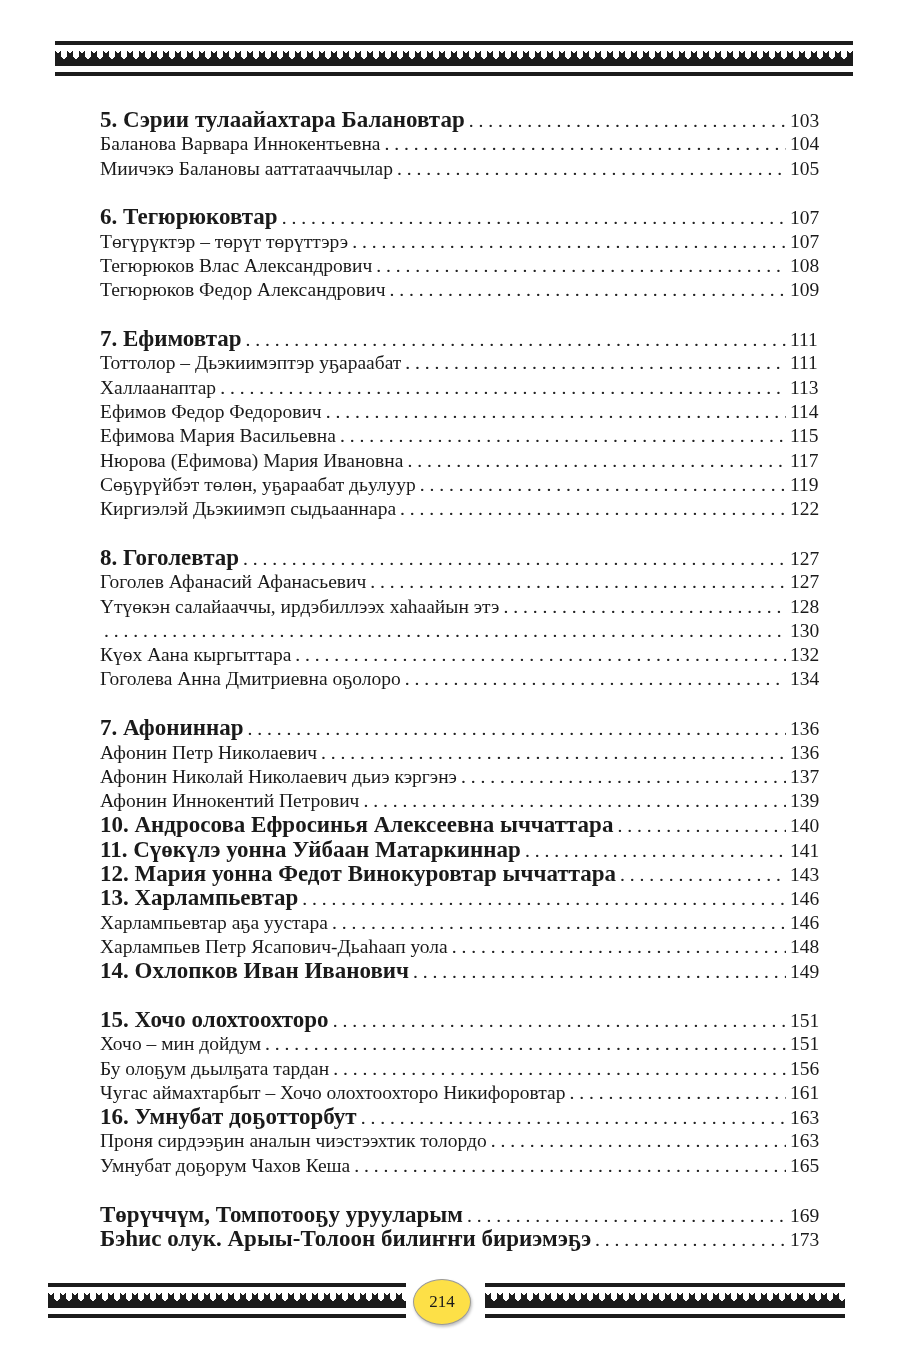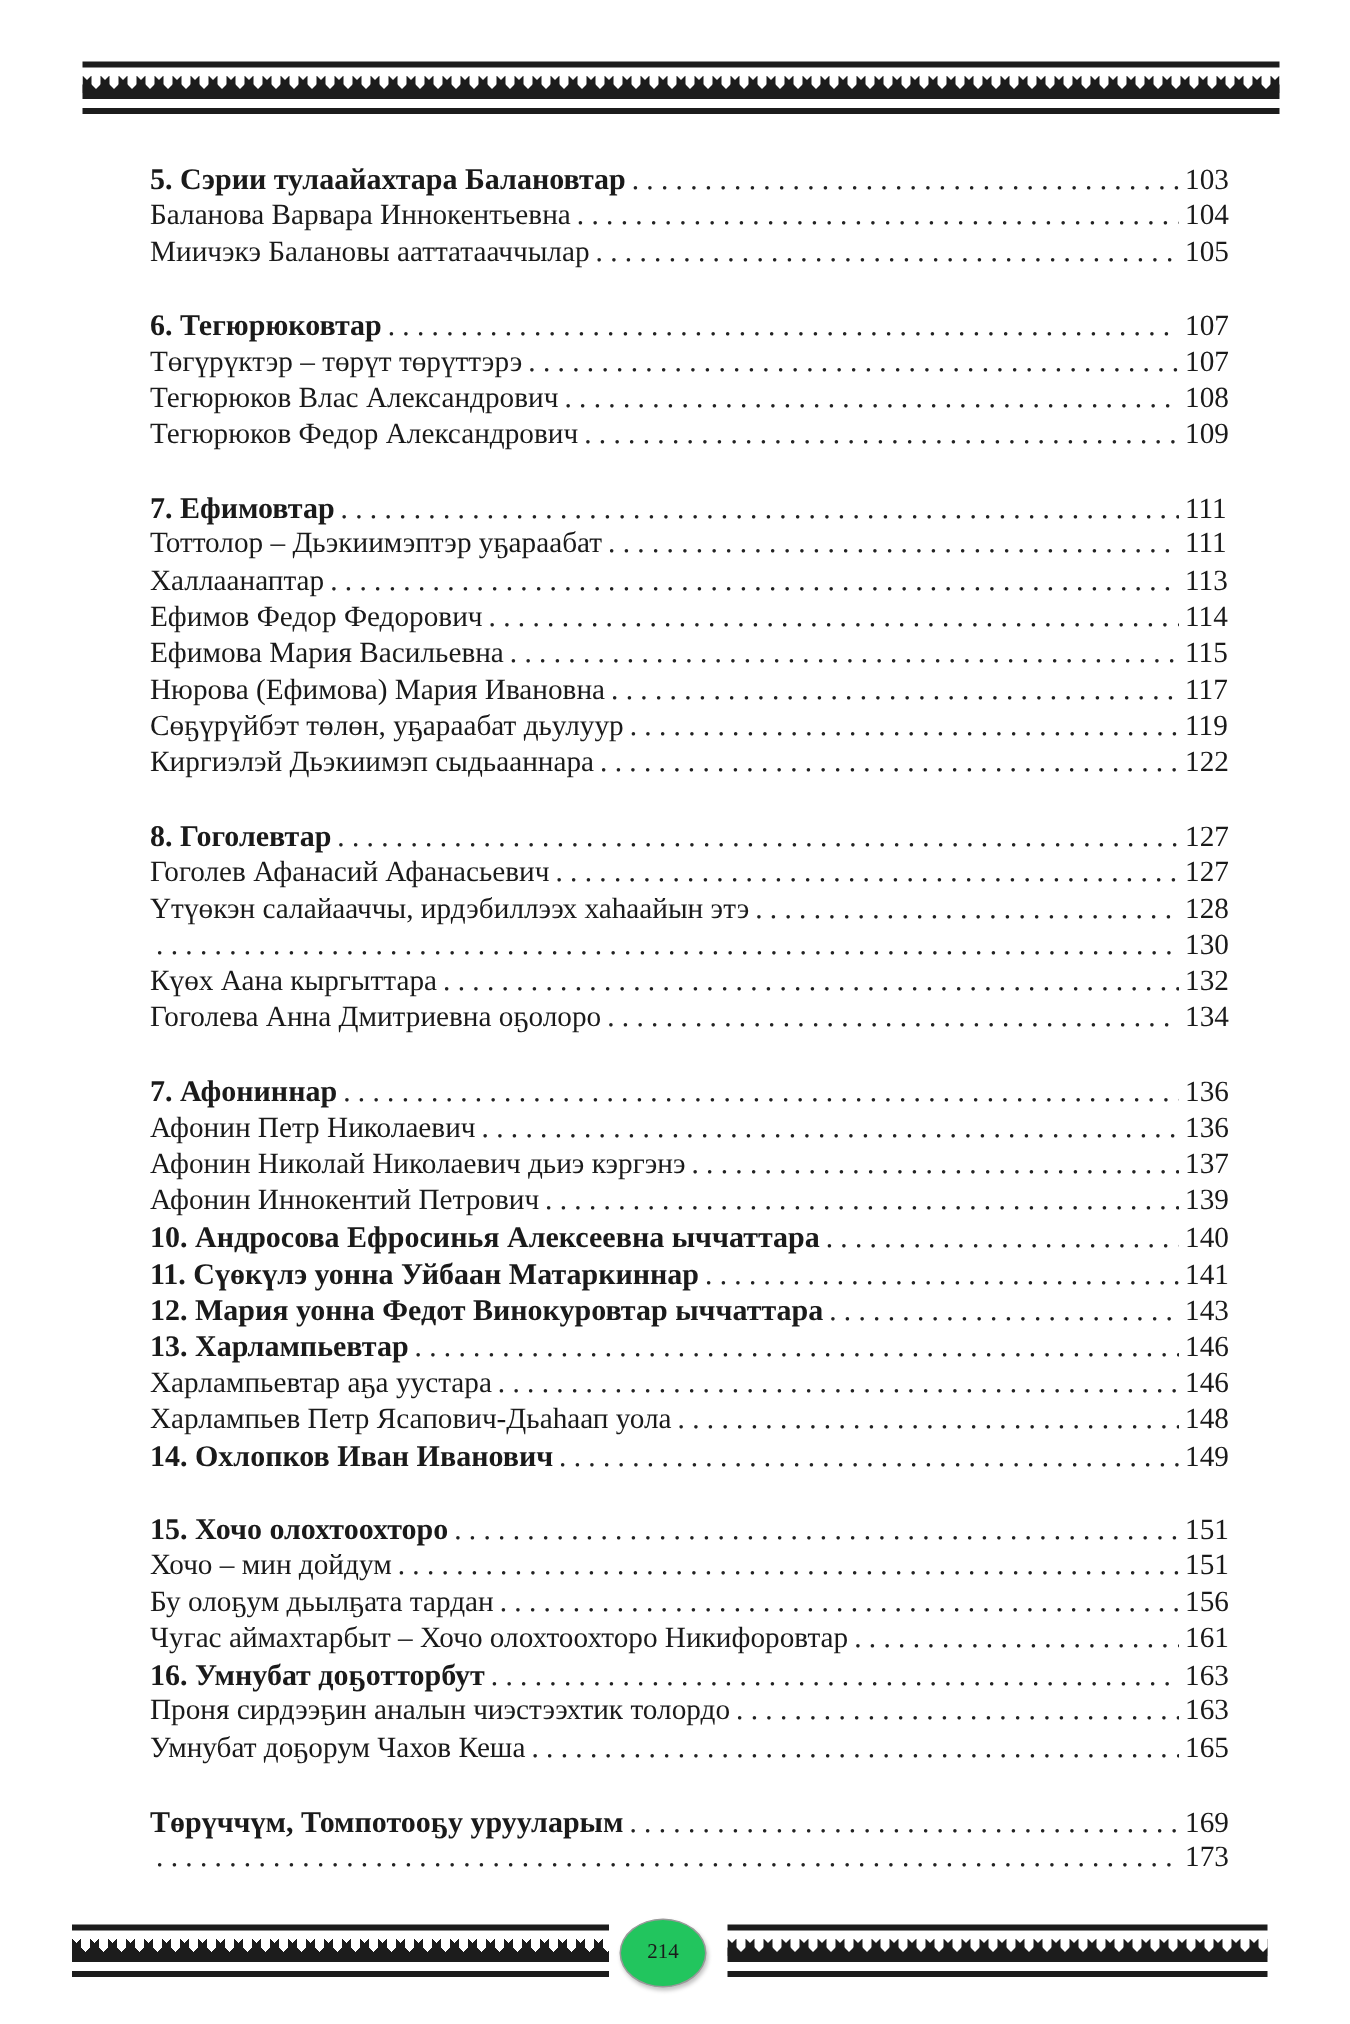--- a/index.html
+++ b/index.html
@@ -22,26 +22,26 @@
   #top-border .l2 { top: 31px; }
   .bottom-border { top: 1283px; height: 36px; }
   #bottom-left { left: 48px; width: 358px; }
   #bottom-right { left: 485px; width: 360px; }
   .bottom-border .l1 { top: 0; }
   .bottom-border .teeth { top: 9px; }
   .bottom-border .teeth-base { top: 21px; }
   .bottom-border .l2 { top: 31px; }
   .page-num { position: absolute; left: 413px; top: 1279px; width: 56px; height: 44px;
      border-radius: 50%; border: 1px solid #999; box-shadow: 1px 2px 3px rgba(0,0,0,0.25);
-     background: #22c55e; display: flex; align-items: center; justify-content: center;
-     font-size: 14px; }
+     background: #fde047; display: flex; align-items: center; justify-content: center;
+     font-size: 17px; }
 
   .toc { position: absolute; left: 100px; top: 108px; width: 724px; }
   .row { display: flex; align-items: baseline; height: 24.3px; font-size: 19.5px; line-height: 24px; white-space: nowrap; }
-  .row.bold .title { font-weight: bold; font-size: 20px; }
+  .row.bold .title { font-weight: bold; font-size: 23px; }
   .row .title { flex: 0 0 auto; }
   .row .leader { flex: 1 1 auto; overflow: hidden; margin: 0 4px; letter-spacing: 0; color: #222; }
   .row .leader::before { content: ". . . . . . . . . . . . . . . . . . . . . . . . . . . . . . . . . . . . . . . . . . . . . . . . . . . . . . . . . . . . . . . . . . . . . . . . . . . . . . . . . . . . . . . . . . . . . ."; white-space: nowrap; }
   .row .page { flex: 0 0 auto; min-width: 34px; }
   .gap { height: 24.5px; }
 </style>
 </head>
 <body>
 
 <div class="border" id="top-border">
@@ -251,20 +251,21 @@
       <span class="leader"></span>
       <span class="page">165</span>
     </div>
     <div class="gap"></div>
     <div class="row bold">
       <span class="title">Төрүччүм, Томпотооҕу урууларым</span>
       <span class="leader"></span>
       <span class="page">169</span>
     </div>
     <div class="row bold">
+      <span class="title">Бэһис олук. Арыы-Толоон билиҥҥи бириэмэҕэ</span>
       <span class="leader"></span>
       <span class="page">173</span>
     </div>
   </div>
 
 <div class="border bottom-border" id="bottom-left">
   <div class="line l1"></div>
   <div class="teeth"></div>
   <div class="teeth-base"></div>
   <div class="line l2"></div>

